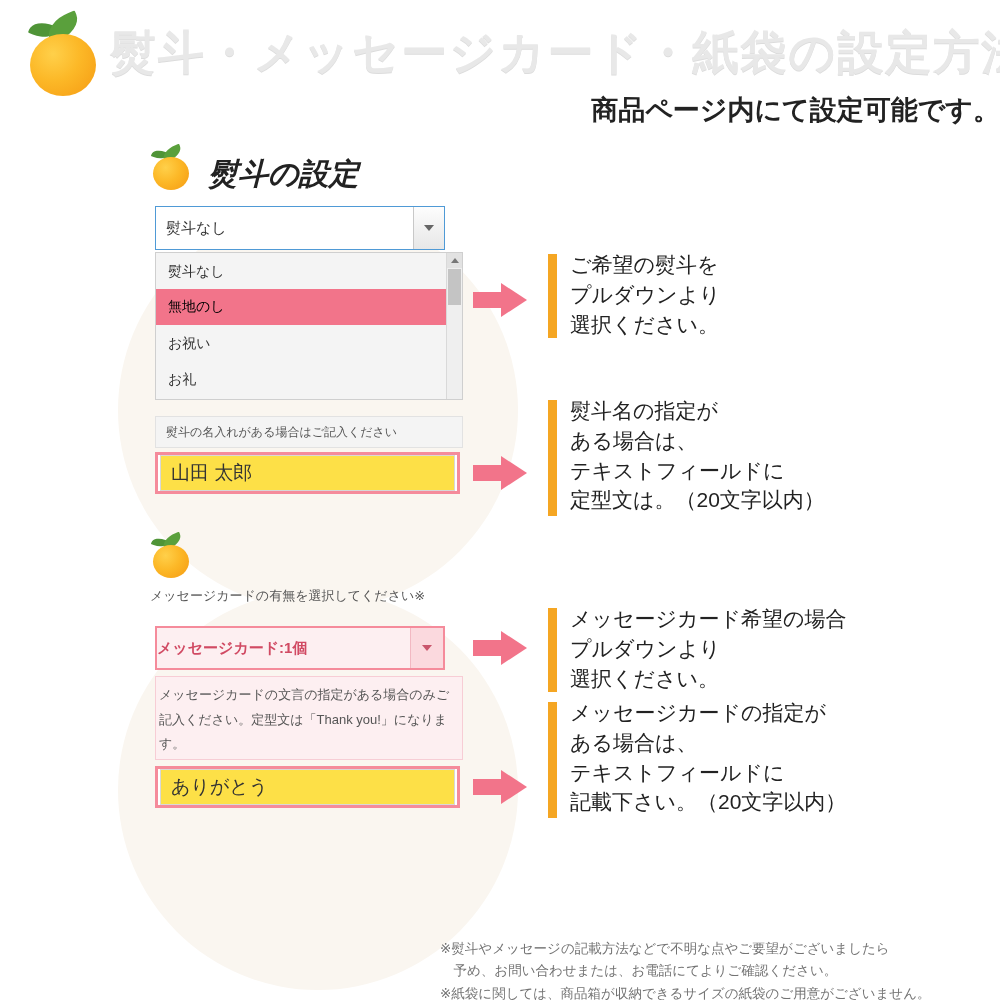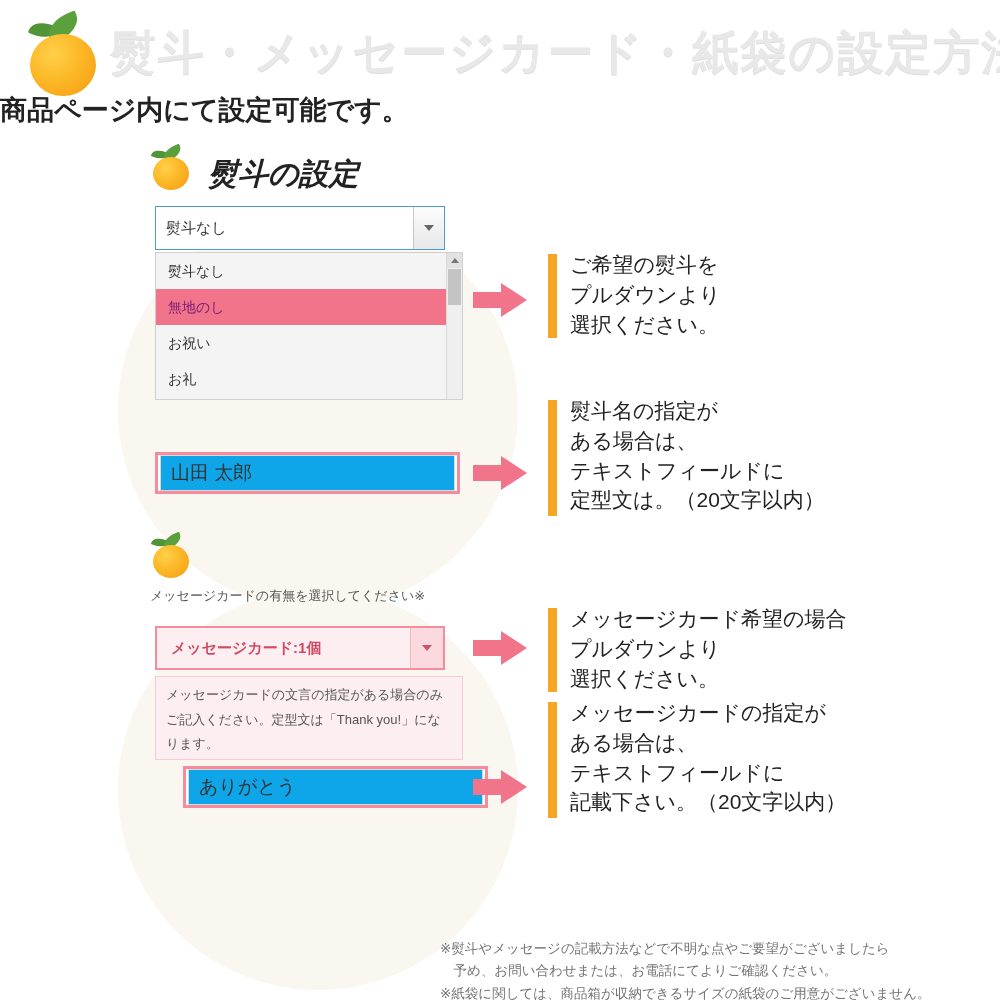--- a/index.html
+++ b/index.html
@@ -60,21 +60,21 @@
     position:absolute;left:110px;top:22px;
     font-size:46px;letter-spacing:2px;
     color:#e8e8e8;
     font-weight:bold;
     white-space:nowrap;
     z-index:2;
     text-shadow:0 1px 0 #dcdcdc;
   }
   .subtitle{
     position:absolute;left:0;top:92px;width:1000px;
-    text-align:left;
+    text-align:right;
     font-size:27px;font-weight:bold;color:#222;
     z-index:2;
   }
   .sec-title{
     position:absolute;
     font-size:30px;font-weight:bold;color:#222;
     z-index:3;white-space:nowrap;
   }
   .sec-title.t1{left:208px;top:154px;font-style:italic;}
   .sec-title.t2{left:208px;top:542px;}
@@ -112,21 +112,21 @@
     background:#f4f4f4;
     border:1px solid #cfcfcf;
     box-sizing:border-box;
   }
   .droplist .opt{
     height:36px;line-height:36px;
     padding-left:12px;font-size:14px;color:#333;
     box-sizing:border-box;
   }
   .droplist .opt.hl{
-    background:#f2748a;color:#701a75;
+    background:#f2748a;color:#000000;font-family:Liberation Mono, monospace;
   }
   .scroll-track{
     position:absolute;right:0;top:0;width:15px;height:146px;
     background:#efefef;border-left:1px solid #d9d9d9;
   }
   .scroll-up{
     position:absolute;right:0;top:0;width:15px;height:15px;
     background:#e2e2e2;display:flex;align-items:center;justify-content:center;
   }
   .scroll-up .car{
@@ -148,21 +148,21 @@
   
   .pinkfield{
     box-sizing:border-box;
     border:3px solid #f58b9b;
     background:#fff;
     display:flex;align-items:center;
   }
   .pinkfield .inner{
     flex:1;height:100%;
     border:1px solid #d8d8d8;
-    background:#0ea5e9;
+    background:#fde047;
     display:flex;align-items:center;
     font-size:19px;color:#333;
     padding-left:10px;
     box-sizing:border-box;
     margin:2px;
   }
   .f-nosi-name{left:155px;top:452px;width:305px;height:42px;}
 
   
   .msgnote{
@@ -173,38 +173,38 @@
 
   
   .pinksel{
     left:155px;top:626px;width:290px;height:44px;
     border:2px solid #f58b9b;
     background:#fdeff1;
     box-sizing:border-box;
     display:flex;align-items:center;
   }
   .pinksel .val{
-    padding-left:14px;font-size:15px;color:#d14a63;flex:1;font-weight:bold;
+    font-size:15px;color:#d14a63;flex:1;font-weight:bold;
   }
   .pinksel .arrowbtn{
     width:32px;height:40px;background:#fbd9de;
     display:flex;align-items:center;justify-content:center;
     border-left:1px solid #f2b8c2;
   }
   .pinksel .caret{border-top-color:#c9566c;}
 
   
   .msgdesc{
     left:155px;top:676px;width:308px;height:84px;
     background:#fdeff1;border:1px solid #f7cdd5;
     box-sizing:border-box;
     font-size:13px;color:#555;line-height:1.9;
-    padding:6px 10px;
-  }
-  .f-msg-text{left:155px;top:766px;width:305px;height:42px;margin-left:28px;}
+    padding:6px 3px;
+  }
+  .f-msg-text{left:155px;top:766px;width:305px;height:42px;}
 
   
   .ann{position:absolute;z-index:4;}
   .ann .bar{
     position:absolute;left:0;top:0;width:9px;
     background:#f5a623;
   }
   .ann .txt{
     position:absolute;left:22px;top:-4px;
     font-size:21px;line-height:1.42;color:#222;
@@ -268,20 +268,21 @@
     <div class="opt">お祝い</div>
     <div class="opt">お礼</div>
     <div class="scroll-track">
       <div class="scroll-up">
           <div class="car"></div>
         </div>
       <div class="scroll-thumb"></div>
     </div>
   </div>
 
+  <div class="widget labelstrip">熨斗の名入れがある場合はご記入ください</div>
 
   <div class="widget pinkfield f-nosi-name">
     <div class="inner" placeholder="熨斗の名入れがある場合はご記入ください">山田 太郎</div>
   </div>
 
   <div class="orange orange-sm o-msg">
     <div class="leaf2"></div>
     <div class="leaf"></div>
     <div class="fruit"></div>
   </div>

